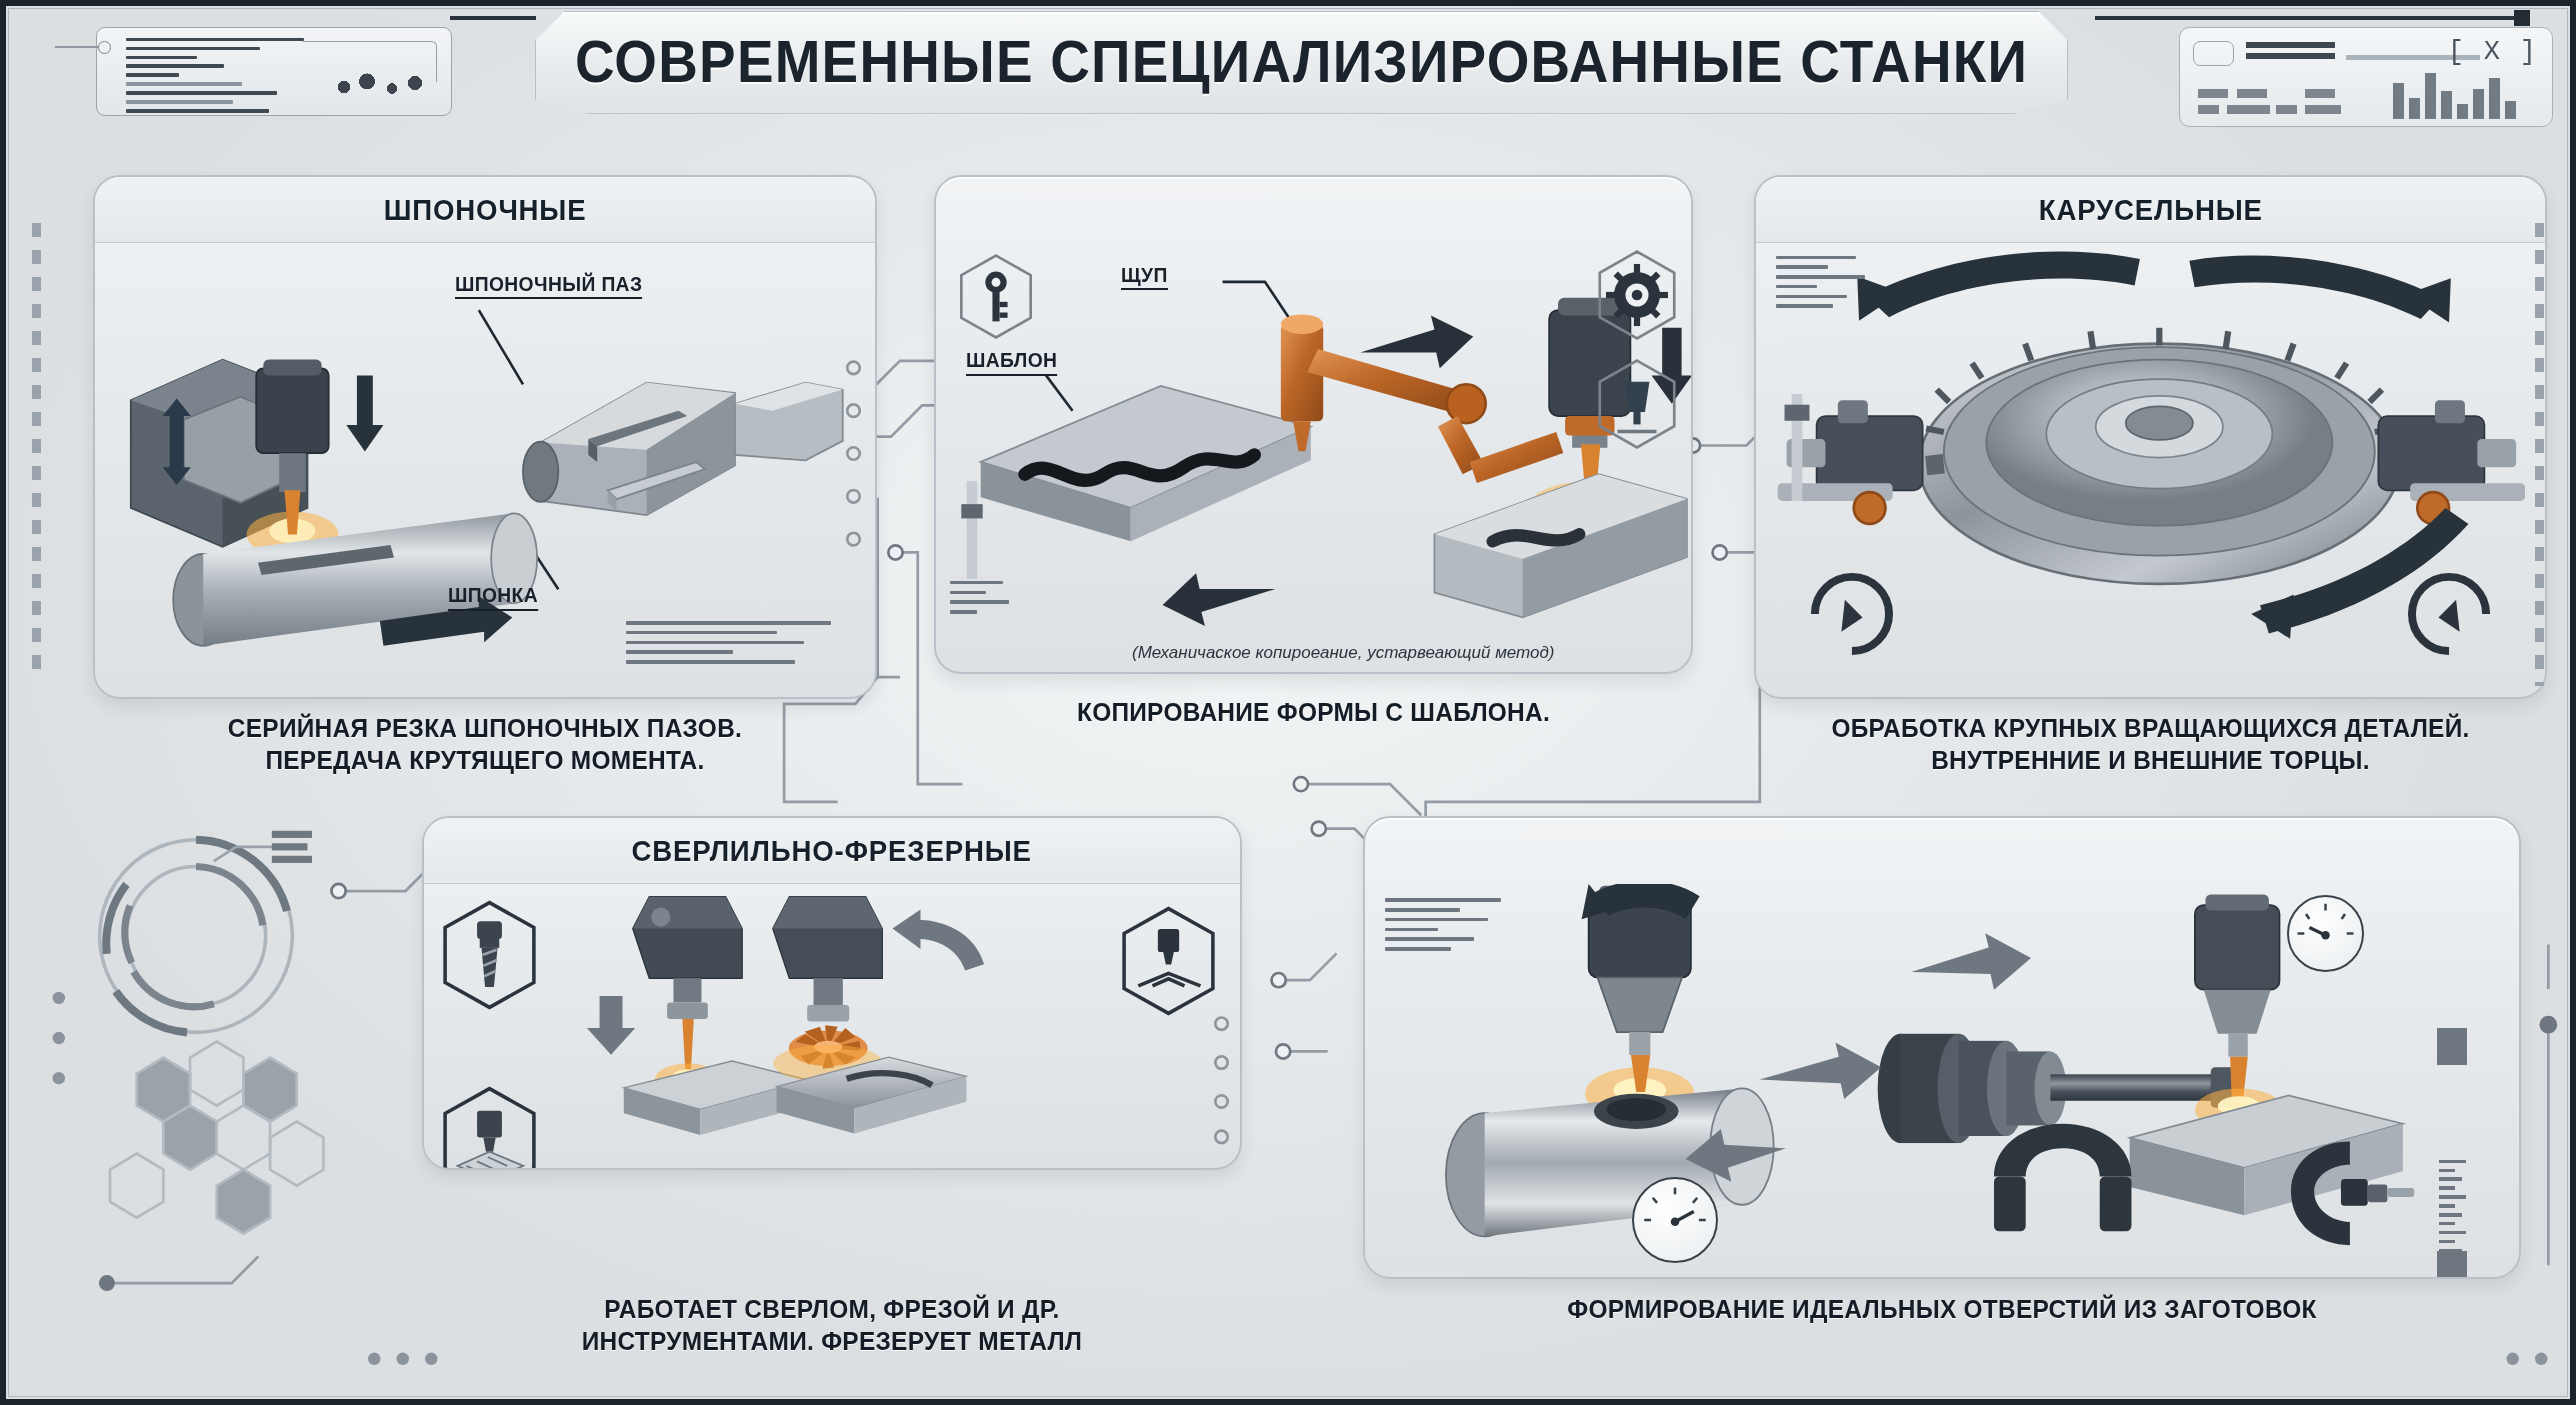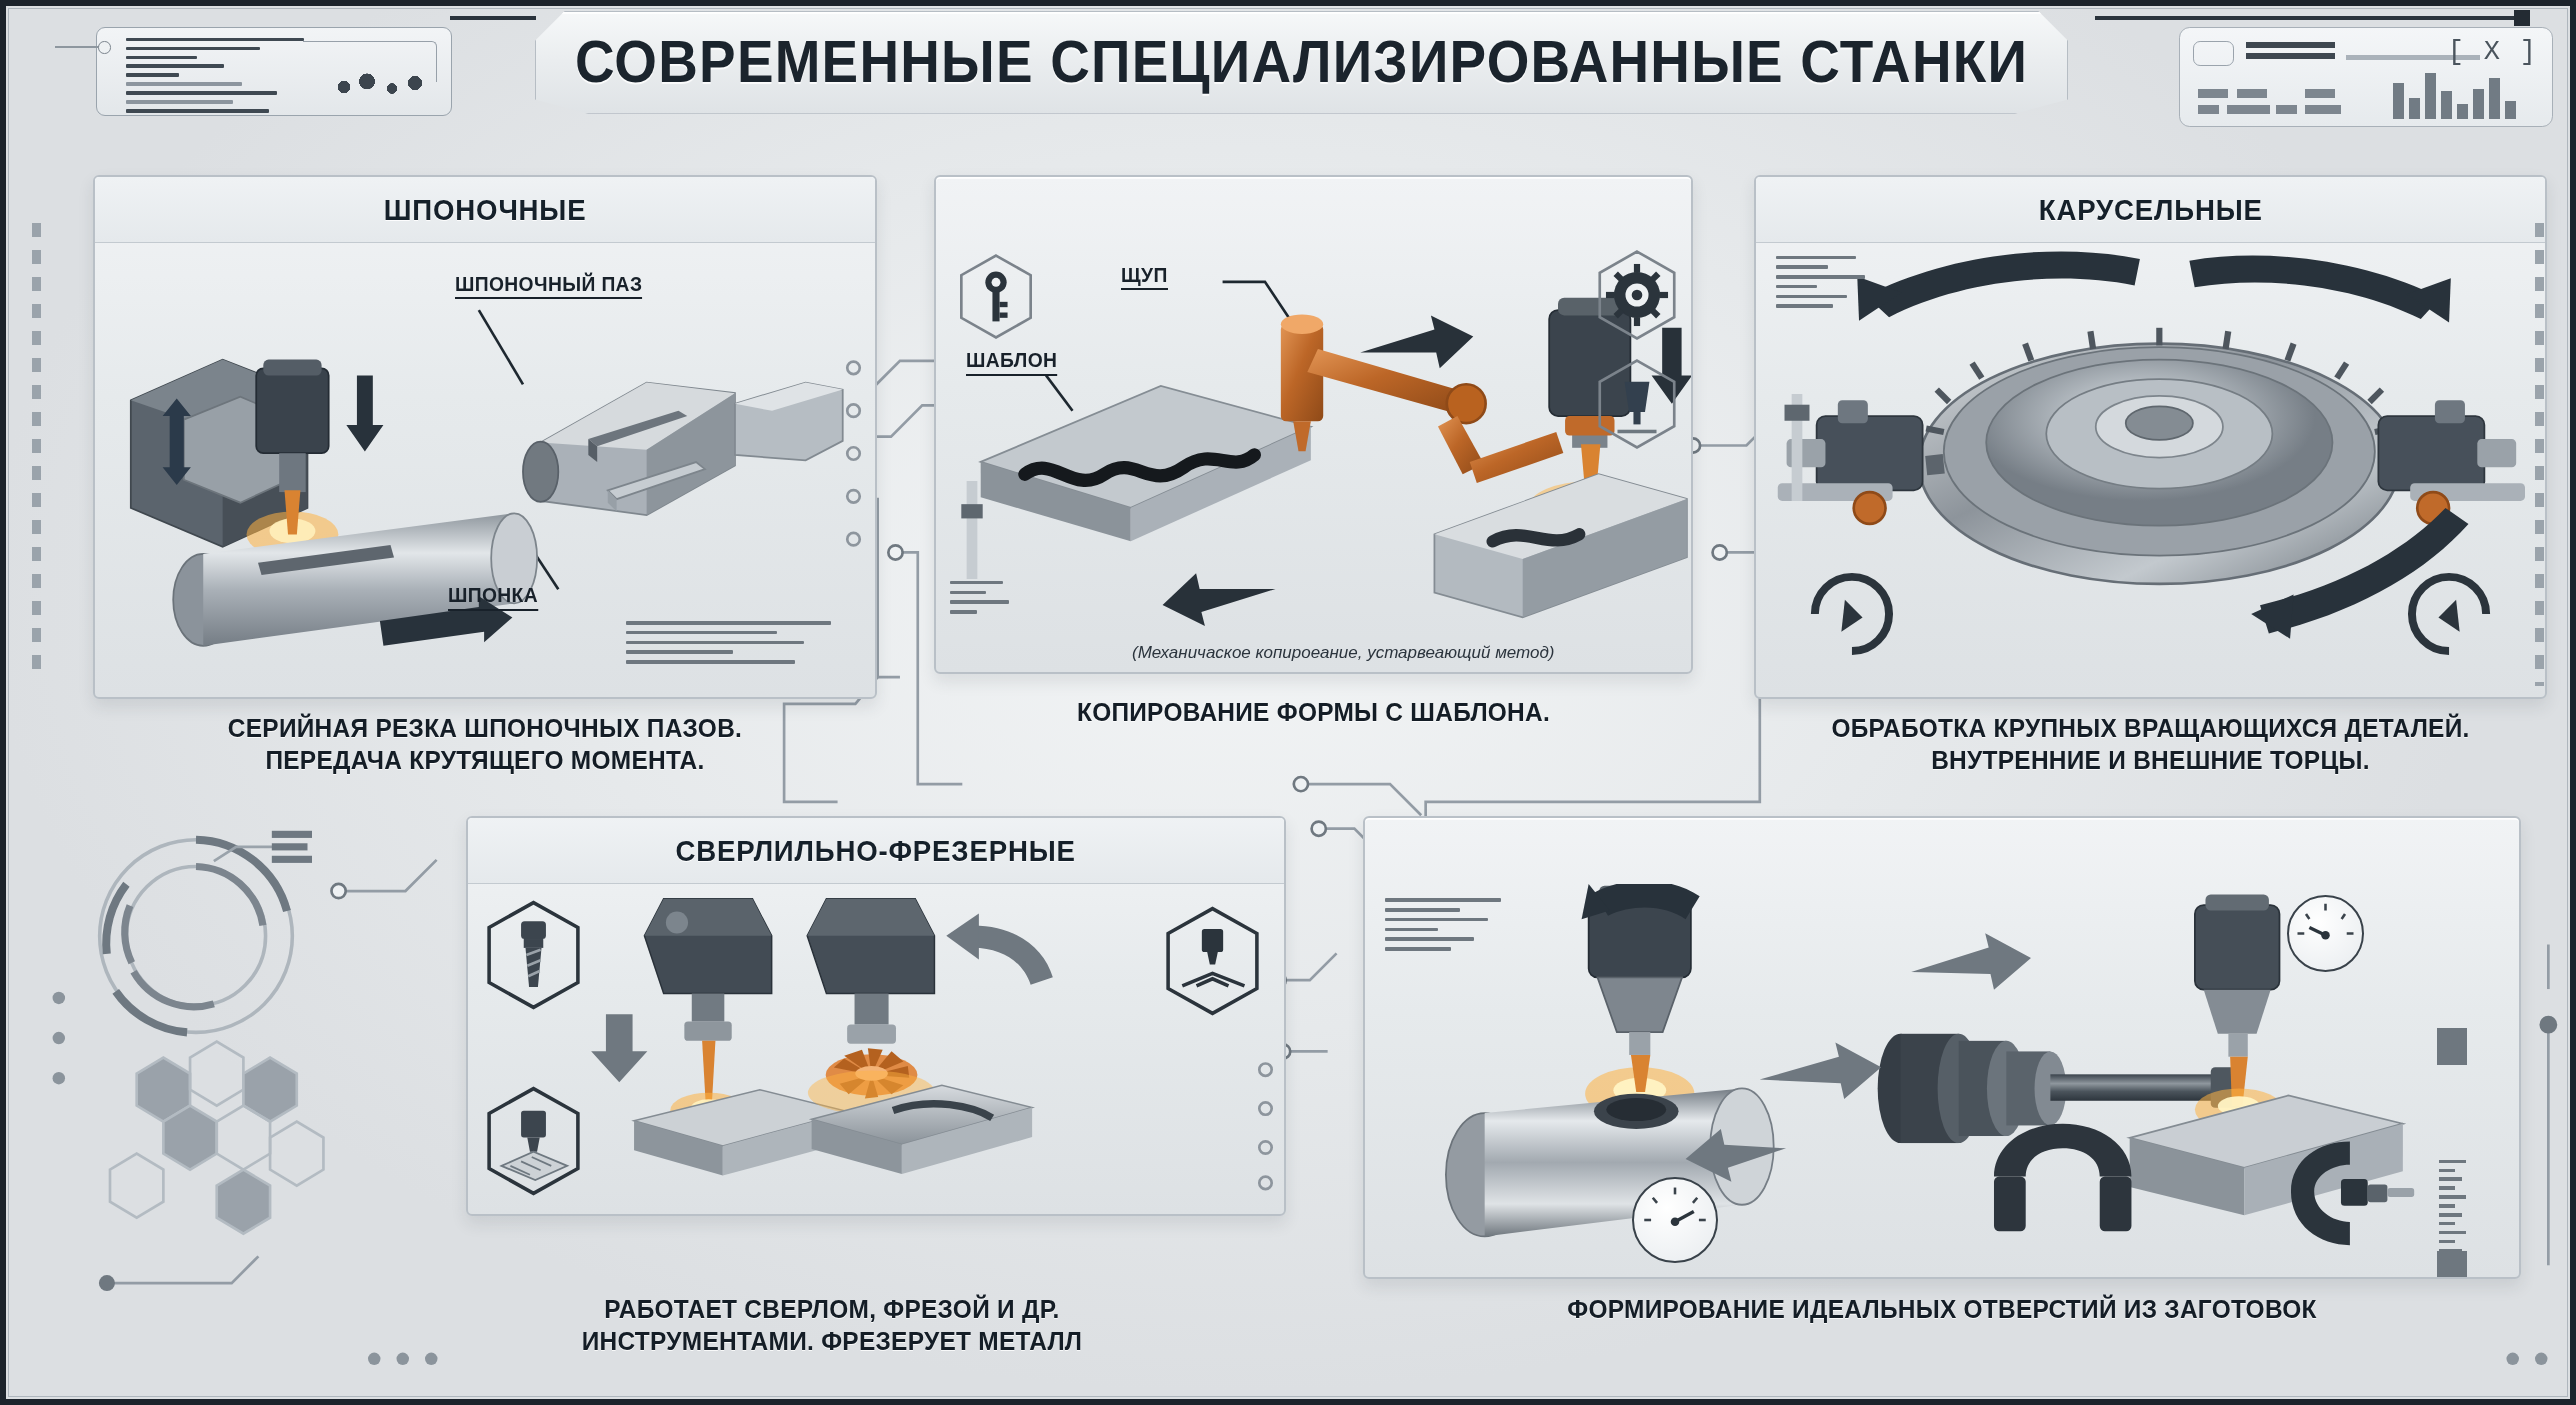--- a/index.html
+++ b/index.html
@@ -134,21 +134,21 @@
   .traces{ position:absolute; inset:0; z-index:8; pointer-events:none; }
 
   
   .rings{ position:absolute; left:80px; top:829px; width:232px; height:223px; z-index:12; }
   .hexfield{ position:absolute; left:85px; top:1038px; width:267px; height:249px; z-index:12; }
 
   
   .panel{
     position:absolute;
     border:2.7px solid #b9c0c7;
-    border-radius:6px;
+    border-radius:27px;
     background:linear-gradient(180deg,#f1f3f5 0%,#e6eaec 42%,#dde1e4 100%);
     box-shadow: 0 1.8px 0 #ffffff inset, 0 7.1px 16px rgba(40,50,60,.10);
     overflow:hidden;
     z-index:15;
   }
   .panel-head{
     position:absolute; left:0; right:0; top:0; height:66px;
     display:flex; align-items:center; justify-content:center;
     border-bottom:1.8px solid #c3cad0;
     background:linear-gradient(180deg,#eff2f4,#e5e9ec);
@@ -698,21 +698,21 @@
         <rect x="14" y="0" width="12" height="120" fill="#c6ccd1"></rect>
         <rect x="6" y="12" width="28" height="18" fill="#5e676f"></rect>
       </svg>
     </div>
   </div>
   <div class="caption" style="left:1754px; top:713px; width:793px;">
     <div>ОБРАБОТКА КРУПНЫХ ВРАЩАЮЩИХСЯ ДЕТАЛЕЙ.</div>
     <div>ВНУТРЕННИЕ И ВНЕШНИЕ ТОРЦЫ.</div>
   </div>
 
-  <div class="panel" style="left:422px; top:816px; width:820px; height:400px;margin-left:44px;">
+  <div class="panel" style="left:422px; top:816px; width:820px; height:354px;">
     <div class="panel-head">
       <span class="panel-title">СВЕРЛИЛЬНО-ФРЕЗЕРНЫЕ</span>
     </div>
     <div class="panel-body">
 
       <div class="hexicon" style="left:14.3px; top:14.3px; width:103px; height:114px;">
         <svg viewBox="0 0 116 128" style="width:100%;height:100%">
           <polygon points="58,5 108,33 108,95 58,123 8,95 8,33" fill="none" stroke="#2b343c" stroke-width="4"></polygon>
           <g fill="#3c454e">
             <rect x="44" y="26" width="28" height="20" rx="4"></rect>

